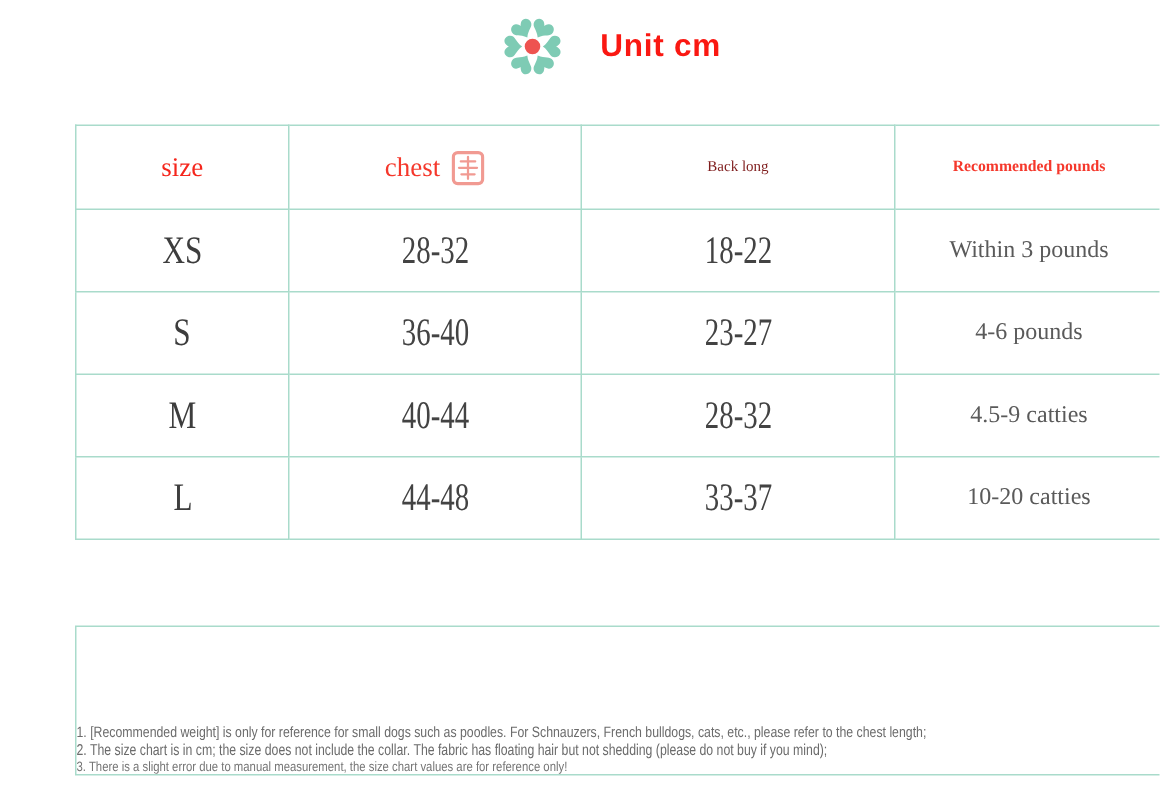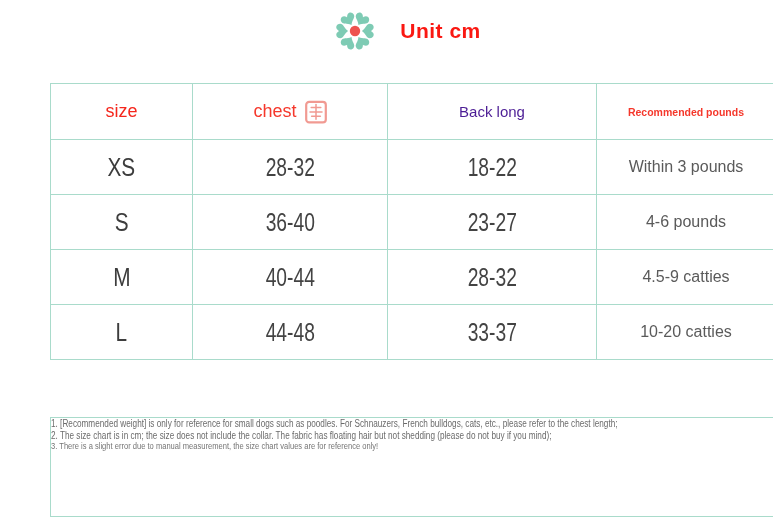--- a/index.html
+++ b/index.html
@@ -15,28 +15,28 @@
   }
   .unit-label { color:#fa1812; font-size:21px; font-weight:bold; letter-spacing:0.5px; }
 
   
   table.size-table {
     position:absolute; left:30px; top:83px; width:725px;
     border-collapse:collapse; table-layout:fixed;
   }
   table.size-table th, table.size-table td {
     border:1px solid #a9dbcb; text-align:center; vertical-align:middle;
-    background:#fff; overflow:hidden;
+    background:#fff; overflow:hidden;font-family:Liberation Serif, serif;
   }
   tr.head-row { height:56px; }
   tr.data-row { height:55px; }
   .th-size { color:#f5261c; font-size:18px; font-weight:400; }
   .th-chest { color:#f5382c; font-size:18px; font-weight:400; }
   .th-chest .th-inner { display:inline-flex; align-items:center; gap:8px; }
-  .th-back { color:#4c1d95; font-size:15px; font-weight:400; }
+  .th-back { color:#7f1d1d; font-size:10px; font-weight:400; }
   .th-weight { color:#f5382c; font-size:10.5px; font-weight:bold; }
 
   .cell-size span {
     display:inline-block; font-size:26px; color:#3d3d3d;
     transform:scaleX(0.8); transform-origin:center;
   }
   .cell-num span {
     display:inline-block; font-size:26px; color:#434343; letter-spacing:0px;
     transform:scaleX(0.74); transform-origin:center;
   }
@@ -46,21 +46,21 @@
   
   .notes-box {
     position:absolute; left:30px; top:417px; width:725px; height:100px;
     border:1px solid #a9dbcb; display:flex; align-items:stretch; background:#fff;
   }
   .attention-label {
     flex:0 0 118px; display:flex; align-items:center; padding-left:8px;
     color:#ef453e; font-size:13.5px; font-weight:400; white-space:nowrap;
   }
   .notes-list {
-    flex:1; display:flex; flex-direction:column; justify-content:flex-start;
+    flex:1; display:flex; flex-direction:column; justify-content:flex-end;
     overflow:hidden;
   }
   .note { color:#6b6b6b; white-space:nowrap; transform-origin:left center; }
   .note-1 { font-size:10px;  transform:scaleX(0.82); }
   .note-2 { font-size:10.5px; transform:scaleX(0.78); }
   .note-3 { font-size:9px;   transform:scaleX(0.84); color:#757575; }
 </style>
 </head>
 <body>
 

